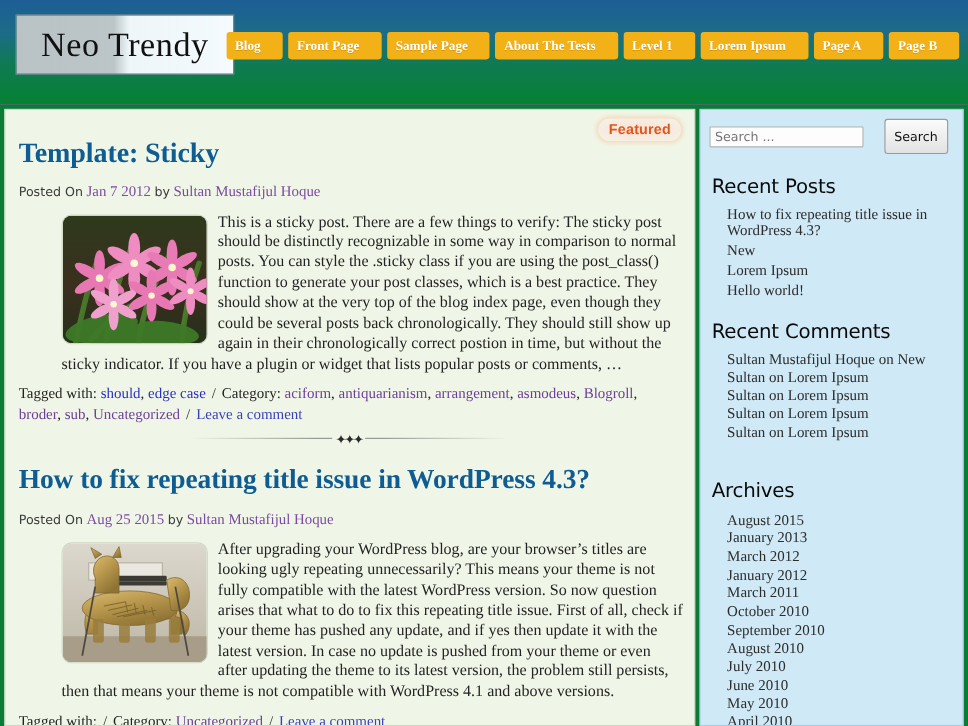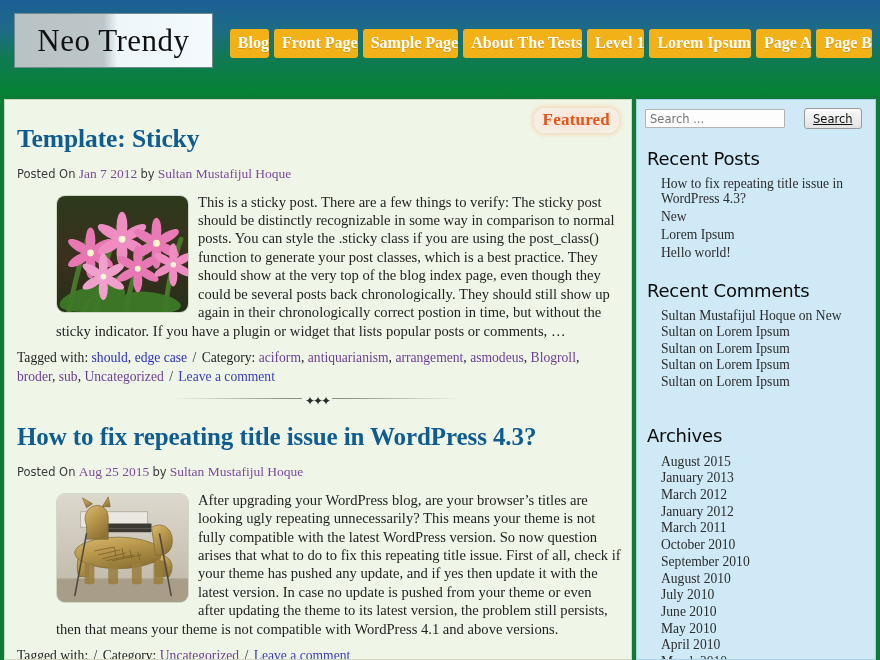--- a/index.html
+++ b/index.html
@@ -50,23 +50,23 @@
     right: 8px; top: 29px;
     display: flex;
     gap: 5px;
     align-items: center;
   }
   .nav-item {
     background: #f2b117;
     color: #ffffff;
     font-family: "Liberation Serif", serif;
     font-weight: bold;
-    font-size: 16px;
+    font-size: 12px;
     line-height: 1;
-    padding: 6px 0 7px 8px;
+    padding: 6px 20px 7px 8px;
     border-radius: 3px;
     white-space: nowrap;
     cursor: pointer;
     text-shadow: 0 1px 0 rgba(120,80,0,0.25);
   }
 
   
   #body-wrap {
     position: relative;
     width: 880px;
@@ -84,22 +84,22 @@
     height: 561px;
     background: #f0f6e7;
     border: 1px solid #cdd9c0;
     padding: 8px 10px 0 8px;
     overflow: hidden;
   }
 
   .featured-badge {
     position: absolute;
     right: 12px; top: 8px;
-    font-family: Liberation Serif, serif;
-    font-size: 17px;
+    font-family: Liberation Sans, sans-serif;
+    font-size: 13px;
     font-weight: bold;
     color: #e2551b;
     padding: 2px 9px 3px 9px;
     border-radius: 11px;
     background: radial-gradient(ellipse at center, #fbe3d2 0%, #f7eadf 55%, #f2f5e9 100%);
     box-shadow: 0 0 4px 2px rgba(244,210,180,0.85);
     letter-spacing: 0.2px;
   }
 
   .post-title {
@@ -213,30 +213,29 @@
     height: 19px;
     font-family: "DejaVu Sans", sans-serif;
     font-size: 11.5px;
     color: #555;
     padding: 1px 4px;
     border: 1px solid #b3b3b3;
     background: #fdfdfd;
     border-radius: 1px;
   }
   #search-button {
-    height: 21px;
+    height: 32px;
     font-family: "DejaVu Sans", sans-serif;
     font-size: 11.5px;
     color: #111;
     padding: 0 8px;
     border: 1px solid #9a9a9a;
     border-radius: 3px;
     background: linear-gradient(to bottom, #fbfbfb 0%, #e2e2e2 100%);
     cursor: pointer;
-    text-decoration: underline;
   }
 
   .widget-title {
     font-family: "DejaVu Sans", sans-serif;
     font-weight: normal;
     font-size: 18px;
     color: #0a0a0a;
     margin: 19px 0 8px 2px;
     letter-spacing: -0.2px;
   }

